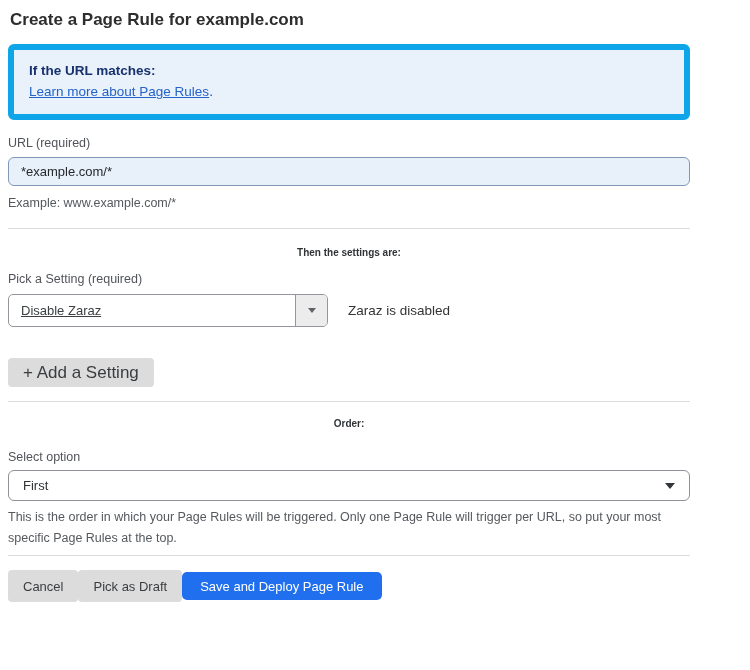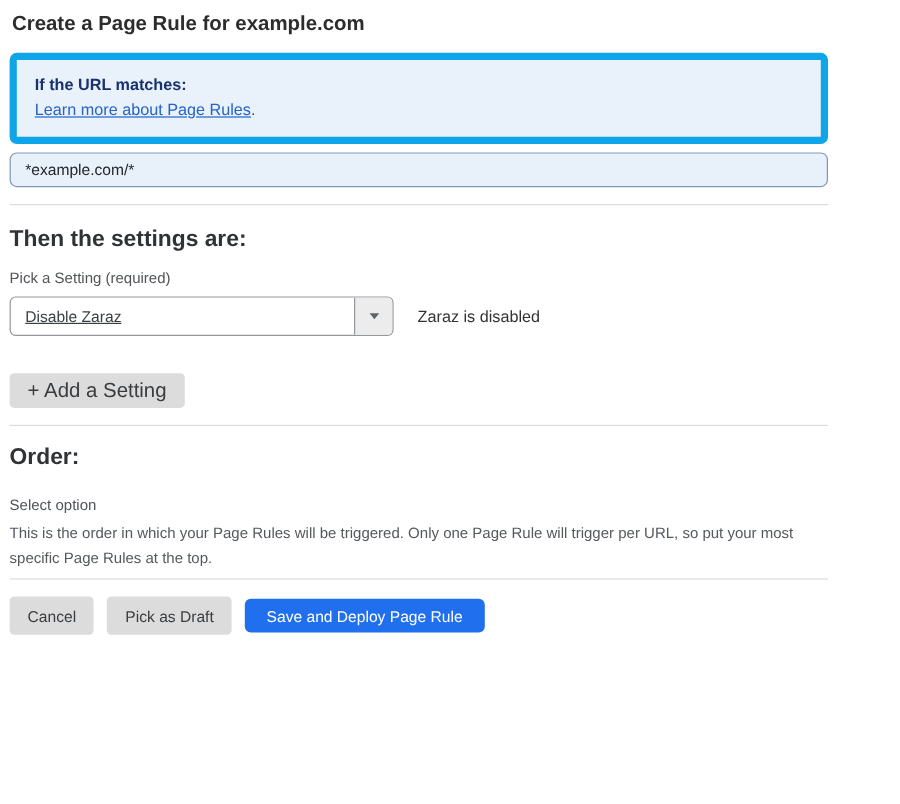--- a/index.html
+++ b/index.html
@@ -21,21 +21,21 @@
   .field-label { font-size:12.5px; color:#515459; margin-top:16px; }
   .url-input {
     margin-top:7px; width:100%; height:29px; background:#e8f0fa;
     border:1px solid #8199b7; border-radius:6px; padding:0 12px;
     font-size:13px; color:#25282c; font-family:inherit; outline:none; display:block;
   }
   .field-hint { font-size:12.5px; color:#55595e; margin-top:7px; line-height:21px; }
 
   .divider { border:none; border-top:1px solid #dcdcdc; margin-top:14px; }
 
-  .section-heading { font-size:19px; font-weight:bold; color:#303336; margin-top:18px; }
+  .section-heading { font-size:10px; font-weight:bold; color:#303336; margin-top:18px;text-align:center; }
   .pick-label { margin-top:14px; }
 
   .setting-row { display:flex; align-items:center; gap:20px; margin-top:8px; }
   .setting-select {
     width:320px; height:33px; border:1px solid #93979b; border-radius:5px;
     display:flex; align-items:stretch; background:#fff; overflow:hidden; cursor:pointer;
   }
   .setting-select-value { flex:1; display:flex; align-items:center; padding-left:12px; font-size:13px; color:#3c4043;text-decoration:underline; }
   .setting-select-arrow-box {
     width:32px; border-left:1px solid #93979b; background:#ececec;
@@ -54,40 +54,42 @@
   .order-label { margin-top:21px; }
   .order-select {
     margin-top:6px; width:100%; height:31px; border:1px solid #8e9196; border-radius:6px;
     display:flex; align-items:center; justify-content:space-between;
     padding:0 14px; background:#fff; font-size:13px; color:#303336; cursor:pointer;
   }
   .tri-solid { width:0; height:0; border-left:5px solid transparent; border-right:5px solid transparent; border-top:6px solid #33363a; }
   .order-hint { margin-top:6px; max-width:672px; }
   .order-divider { margin-top:6px; }
 
-  .footer-row { display:flex; align-items:center; gap:11px; margin-top:14px; }
+  .footer-row { display:flex; align-items:center; margin-top:14px; }
   .footer-row .gray-btn { height:32px; font-size:13px; }
   .blue-btn {
     background:#1f6fee; border:none; border-radius:5px; font-size:13px;
     color:#fff; padding:0 18px; height:28px; font-family:inherit; cursor:pointer;
   }
 </style>
 </head>
 <body>
 
 <div class="container">
 
   <h1 class="title">Create a Page Rule for example.com</h1>
 
   <div class="info-box">
     <div class="info-heading">If the URL matches:</div>
     <div class="info-link-row"><a class="info-link">Learn more about Page Rules</a><span>.</span></div>
   </div>
 
+  <div class="field-label">URL (required)</div>
   <input type="text" class="url-input" value="*example.com/*" style="">
+  <div class="field-hint">Example: www.example.com/*</div>
 
   <hr class="divider">
 
   <div class="section-heading">Then the settings are:</div>
   <div class="field-label pick-label">Pick a Setting (required)</div>
 
   <div class="setting-row">
     <div class="setting-select">
       <span class="setting-select-value">Disable Zaraz</span>
       <span class="setting-select-arrow-box">
@@ -97,20 +99,24 @@
     <div class="setting-status">Zaraz is disabled</div>
   </div>
 
   <button class="gray-btn add-setting-btn">+ Add a Setting</button>
 
   <hr class="divider">
 
   <div class="section-heading order-heading">Order:</div>
   <div class="field-label order-label">Select option</div>
 
+  <div class="order-select">
+    <span>First</span>
+    <span class="tri-solid"></span>
+  </div>
   <div class="field-hint order-hint">This is the order in which your Page Rules will be triggered. Only one Page Rule will trigger per URL, so put your most specific Page Rules at the top.</div>
 
   <hr class="divider order-divider">
 
   <div class="footer-row">
     <button class="gray-btn">Cancel</button>
     <button class="gray-btn">Pick as Draft</button>
     <button class="blue-btn">Save and Deploy Page Rule</button>
   </div>
 

